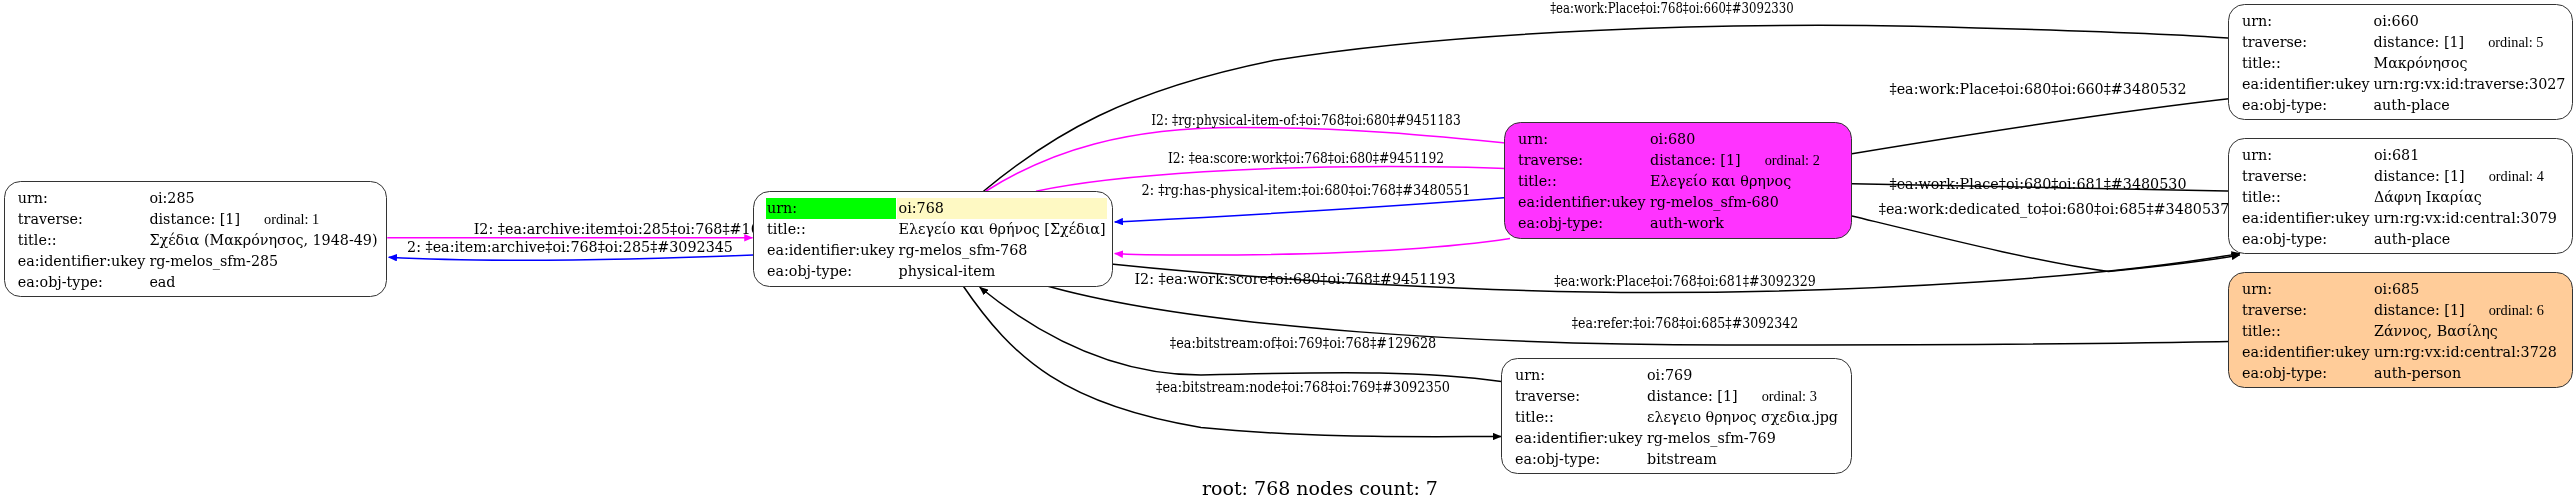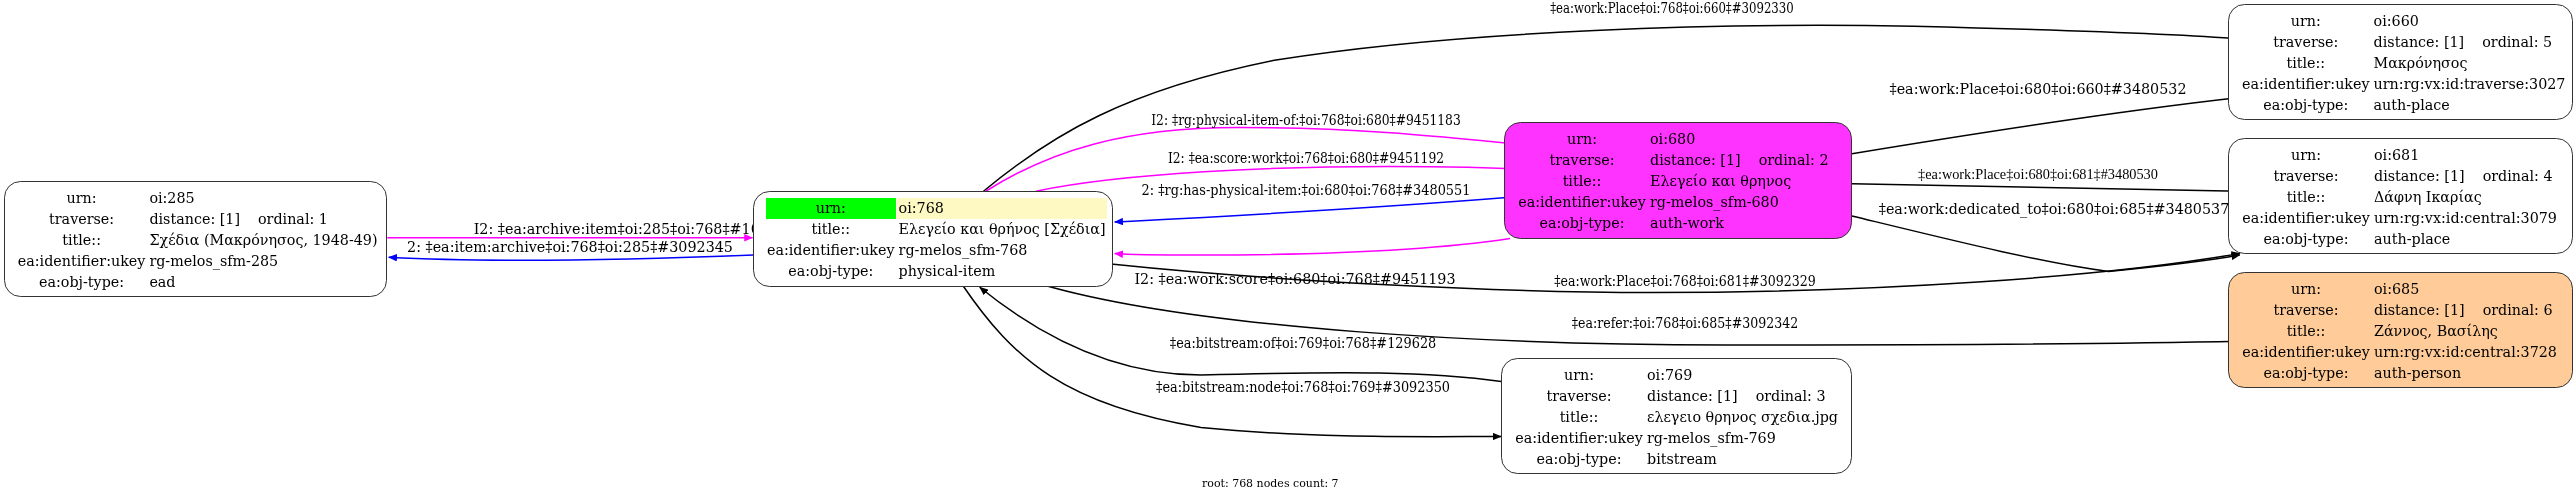--- a/index.html
+++ b/index.html
@@ -3,26 +3,26 @@
   <meta charset="utf-8">
   <style>
     html, body { margin: 0; padding: 0; background: #ffffff; }
     body { width: 2576px; height: 501px; position: relative; overflow: hidden;
            font-family: "DejaVu Serif", "Liberation Serif", serif; color: #000; }
     #graph { position: absolute; left: 0; top: 0; width: 2576px; height: 501px; }
     .node { position: absolute; box-sizing: border-box; border: 1.5px solid #333;
             border-radius: 16.5px; background: #fff; padding: 6px 10.5px; }
     .node table { border-collapse: separate; border-spacing: 1.5px 0; }
     .node td { font-size: 14.3px; line-height: 21px; white-space: nowrap; padding: 0 1.5px; }
-    .node td.k { width: 128px; text-align: center; }
+    .node td.k { width: 128px; }
     .node .hl td { background: #00ff00; }
-    .trav-ord { padding-left: 18px; }
+    .trav-ord { padding-left: 24px; font-family: Liberation Serif, serif; }
     .elabel { position: absolute; font-size: 14.3px; white-space: nowrap; transform: translateX(-50%);
               line-height: 16.5px; font-family: "DejaVu Serif", "Liberation Serif", serif; }
-    .footer { position: absolute; left: 1202px; top: 477px; font-size: 11px; }
+    .footer { position: absolute; left: 1202px; top: 477px; font-size: 19px; }
   </style>
 </head>
 <body>
 
 <svg id="graph" xmlns="http://www.w3.org/2000/svg" width="2576" height="501" viewBox="0 0 3432 668">
   <defs>
     <marker id="ah-black" markerWidth="12" markerHeight="10" refX="11" refY="5" orient="auto" markerUnits="userSpaceOnUse">
       <path d="M0,0 L12,5 L0,10 z" fill="#000"></path>
     </marker>
     <marker id="ah-magenta" markerWidth="12" markerHeight="10" refX="11" refY="5" orient="auto" markerUnits="userSpaceOnUse">
@@ -63,21 +63,21 @@
 </svg>
 
 <div class="elabel" style="left:604px; top:221px;margin-left:40px;">I2: ‡ea:archive:item‡oi:285‡oi:768‡#10002225</div>
 <div class="elabel" style="left:570px; top:239px;">2: ‡ea:item:archive‡oi:768‡oi:285‡#3092345</div>
 <div class="elabel" style="left:1672px; top:0px; transform: translateX(-50%) scaleX(0.82);">‡ea:work:Place‡oi:768‡oi:660‡#3092330</div>
 <div class="elabel" style="left:1306px; top:112px; transform: translateX(-50%) scaleX(0.86);">I2: ‡rg:physical-item-of:‡oi:768‡oi:680‡#9451183</div>
 <div class="elabel" style="left:1306px; top:150px; transform: translateX(-50%) scaleX(0.86);">I2: ‡ea:score:work‡oi:768‡oi:680‡#9451192</div>
 <div class="elabel" style="left:1306px; top:182px; transform: translateX(-50%) scaleX(0.9);">2: ‡rg:has-physical-item:‡oi:680‡oi:768‡#3480551</div>
 <div class="elabel" style="left:1295px; top:223px;margin-top:48px;">I2: ‡ea:work:score‡oi:680‡oi:768‡#9451193</div>
 <div class="elabel" style="left:2038px; top:81px;">‡ea:work:Place‡oi:680‡oi:660‡#3480532</div>
-<div class="elabel" style="left:2038px; top:166px;font-family:Liberation Serif, serif;">‡ea:work:Place‡oi:680‡oi:681‡#3480530</div>
+<div class="elabel" style="left:2038px; top:176px;">‡ea:work:Place‡oi:680‡oi:681‡#3480530</div>
 <div class="elabel" style="left:2038px; top:201px;margin-left:16px;">‡ea:work:dedicated_to‡oi:680‡oi:685‡#3480537</div>
 <div class="elabel" style="left:1685px; top:273px; transform: translateX(-50%) scaleX(0.88);">‡ea:work:Place‡oi:768‡oi:681‡#3092329</div>
 <div class="elabel" style="left:1685px; top:315px; transform: translateX(-50%) scaleX(0.88);">‡ea:refer:‡oi:768‡oi:685‡#3092342</div>
 <div class="elabel" style="left:1303px; top:335px; transform: translateX(-50%) scaleX(0.9);">‡ea:bitstream:of‡oi:769‡oi:768‡#129628</div>
 <div class="elabel" style="left:1303px; top:379px; transform: translateX(-50%) scaleX(0.9);">‡ea:bitstream:node‡oi:768‡oi:769‡#3092350</div>
 
 <div class="node" style="left:3.8px; top:181px; width:383px; height:116px;">
   <table>
     <tbody>
         <tr>

